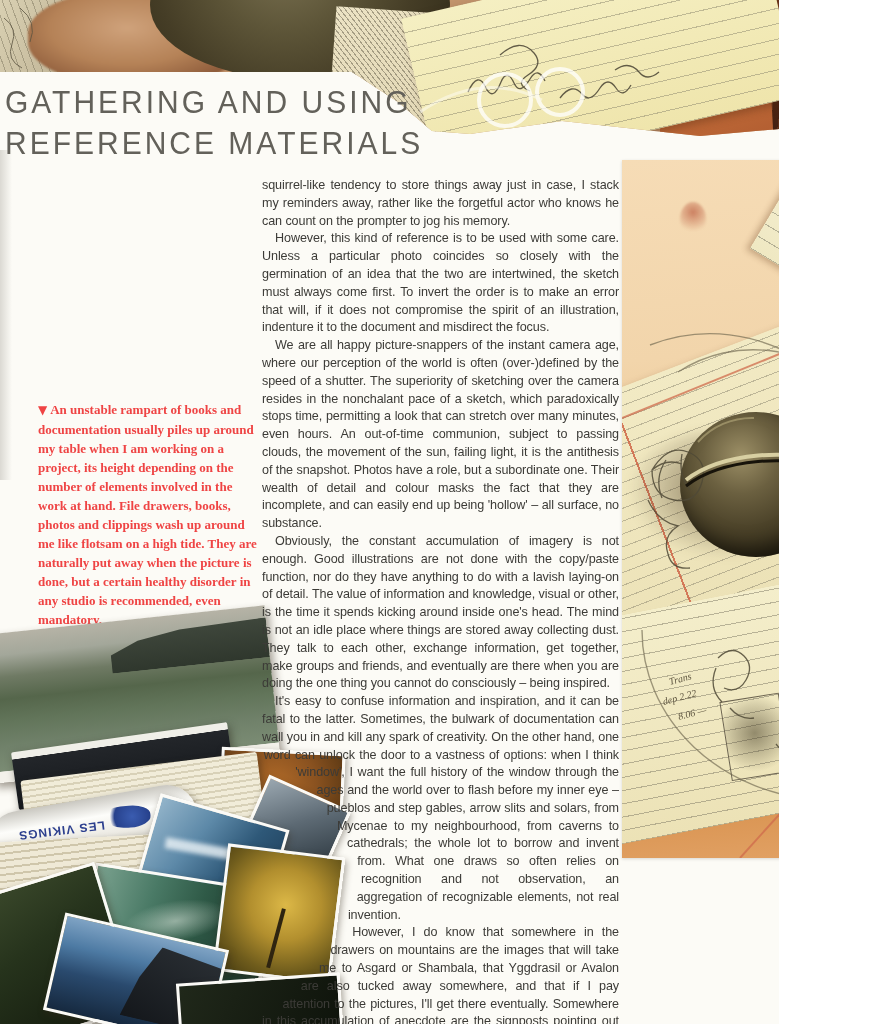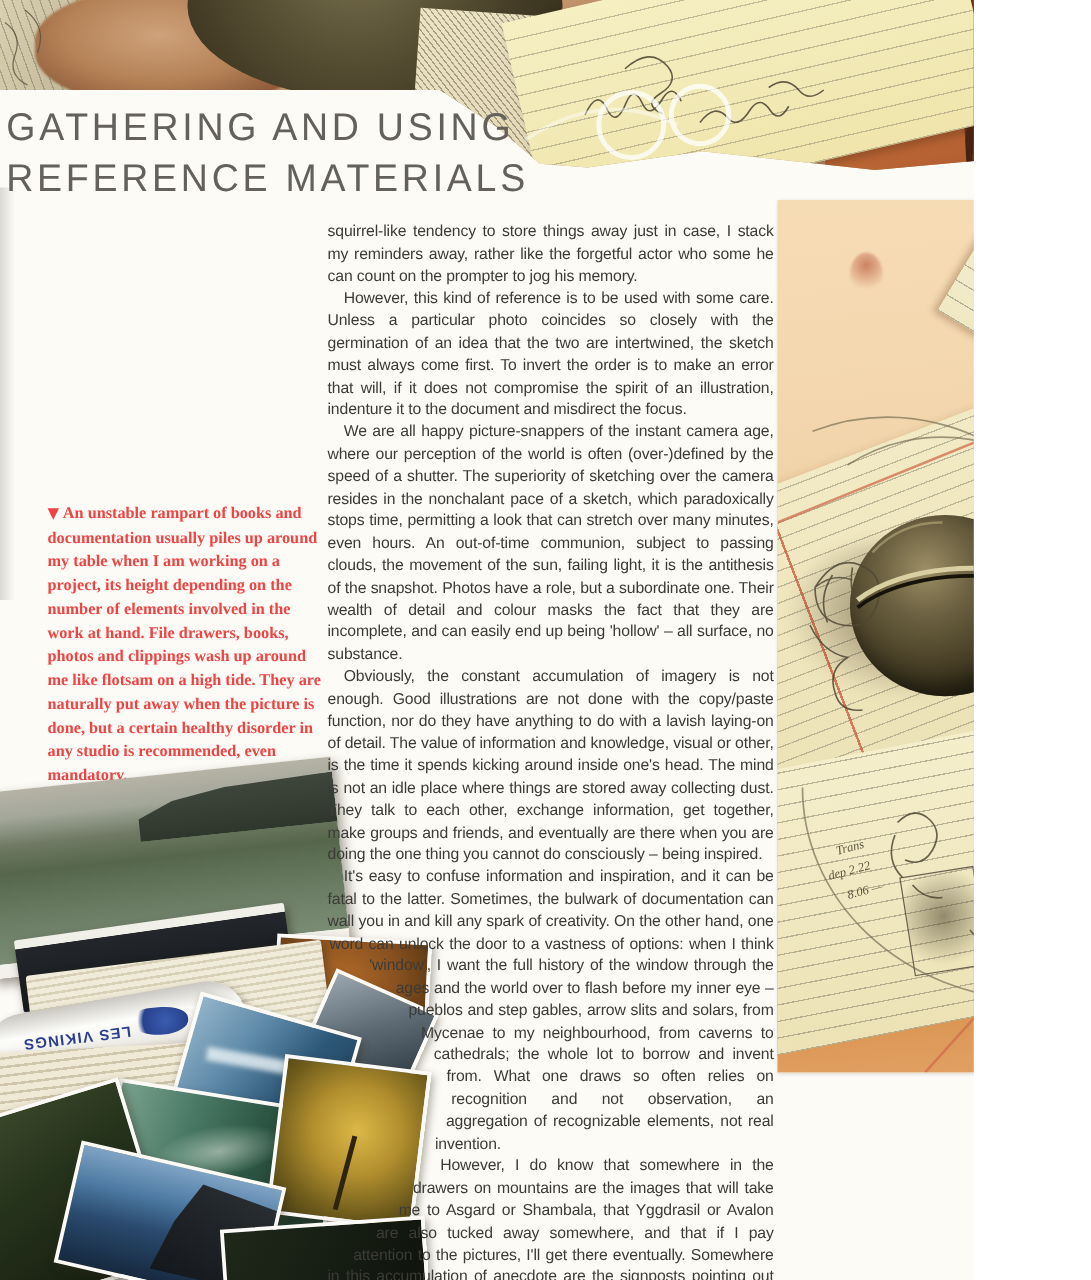--- a/index.html
+++ b/index.html
@@ -168,21 +168,21 @@
   </div>
 
   <div class="page-edge"></div>
 
   <div class="caption">
     <span class="marker">▼</span><span>An unstable rampart of books and documentation usually piles up around my table when I am working on a project, its height depending on the number of elements involved in the work at hand. File drawers, books, photos and clippings wash up around me like flotsam on a high tide. They are naturally put away when the picture is done, but a certain healthy disorder in any studio is recommended, even mandatory.</span>
   </div>
 
   <div class="main-text">
     <div class="wrapshape"></div>
-    <p class="first">squirrel-like tendency to store things away just in case, I stack my reminders away, rather like the forgetful actor who some he can count on the prompter to jog his memory.</p>
+    <p class="first">squirrel-like tendency to store things away just in case, I stack my reminders away, rather like the forgetful actor who knows he can count on the prompter to jog his memory.</p>
     <p>However, this kind of reference is to be used with some care. Unless a particular photo coincides so closely with the germination of an idea that the two are intertwined, the sketch must always come first. To invert the order is to make an error that will, if it does not compromise the spirit of an illustration, indenture it to the document and misdirect the focus.</p>
     <p>We are all happy picture-snappers of the instant camera age, where our perception of the world is often (over-)defined by the speed of a shutter. The superiority of sketching over the camera resides in the nonchalant pace of a sketch, which paradoxically stops time, permitting a look that can stretch over many minutes, even hours. An out-of-time communion, subject to passing clouds, the movement of the sun, failing light, it is the antithesis of the snapshot. Photos have a role, but a subordinate one. Their wealth of detail and colour masks the fact that they are incomplete, and can easily end up being 'hollow' – all surface, no substance.</p>
     <p>Obviously, the constant accumulation of imagery is not enough. Good illustrations are not done with the copy/paste function, nor do they have anything to do with a lavish laying-on of detail. The value of information and knowledge, visual or other, is the time it spends kicking around inside one's head. The mind is not an idle place where things are stored away collecting dust. They talk to each other, exchange information, get together, make groups and friends, and eventually are there when you are doing the one thing you cannot do consciously – being inspired.</p>
     <p>It's easy to confuse information and inspiration, and it can be fatal to the latter. Sometimes, the bulwark of documentation can wall you in and kill any spark of creativity. On the other hand, one word can unlock the door to a vastness of options: when I think 'window', I want the full history of the window through the ages and the world over to flash before my inner eye – pueblos and step gables, arrow slits and solars, from Mycenae to my neighbourhood, from caverns to cathedrals; the whole lot to borrow and invent from. What one draws so often relies on recognition and not observation, an aggregation of recognizable elements, not real invention.</p>
     <p>However, I do know that somewhere in the drawers on mountains are the images that will take me to Asgard or Shambala, that Yggdrasil or Avalon are also tucked away somewhere, and that if I pay attention to the pictures, I'll get there eventually. Somewhere in this accumulation of anecdote are the signposts pointing out the path to the universal. That's what myth is all about.</p>
   </div>
 
   <div class="right-photo">
     <div class="rp-stain"></div>
     <div class="rp-paper-tr"></div>

